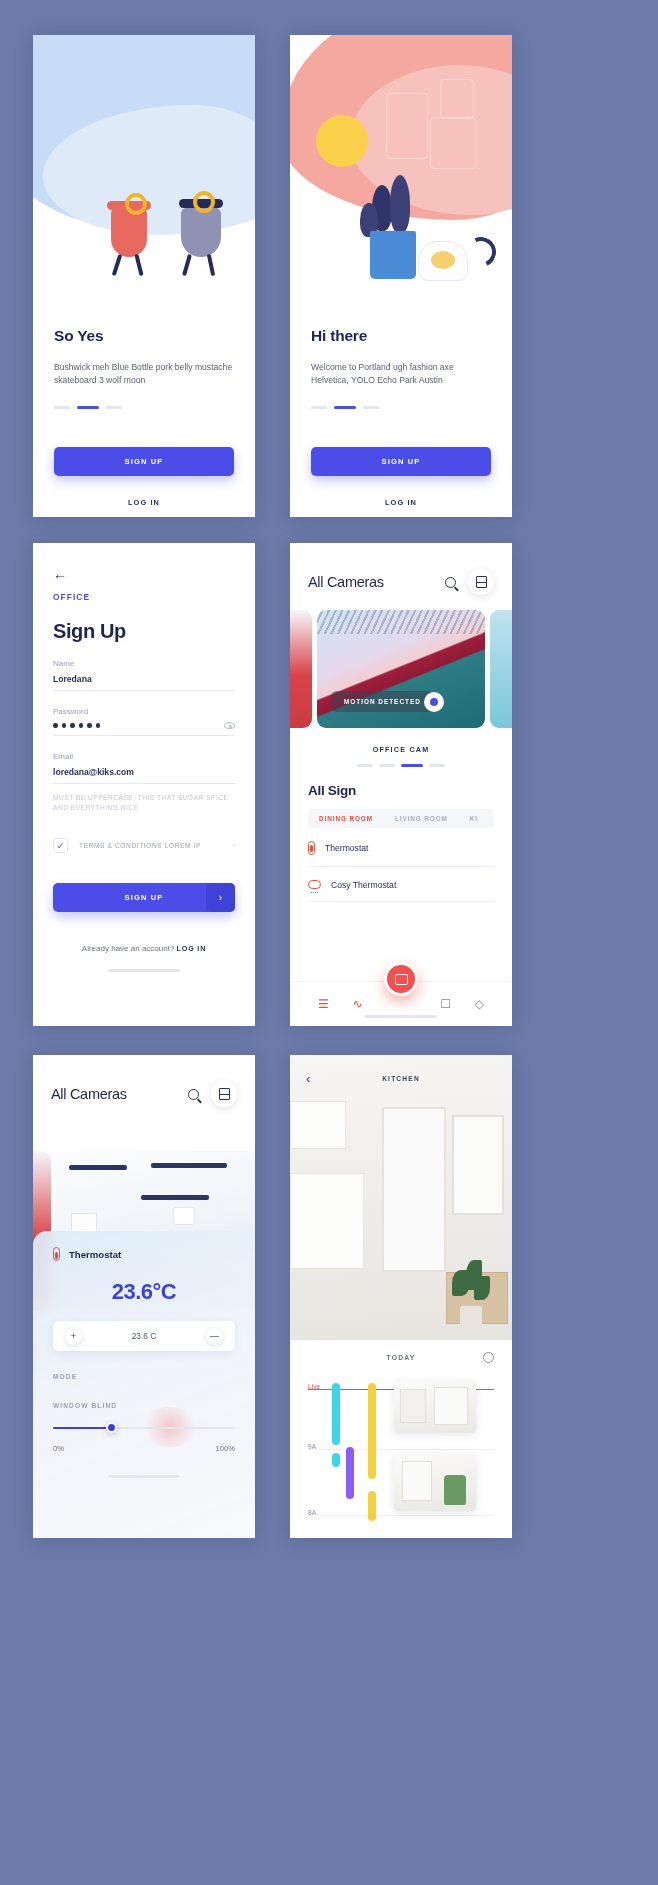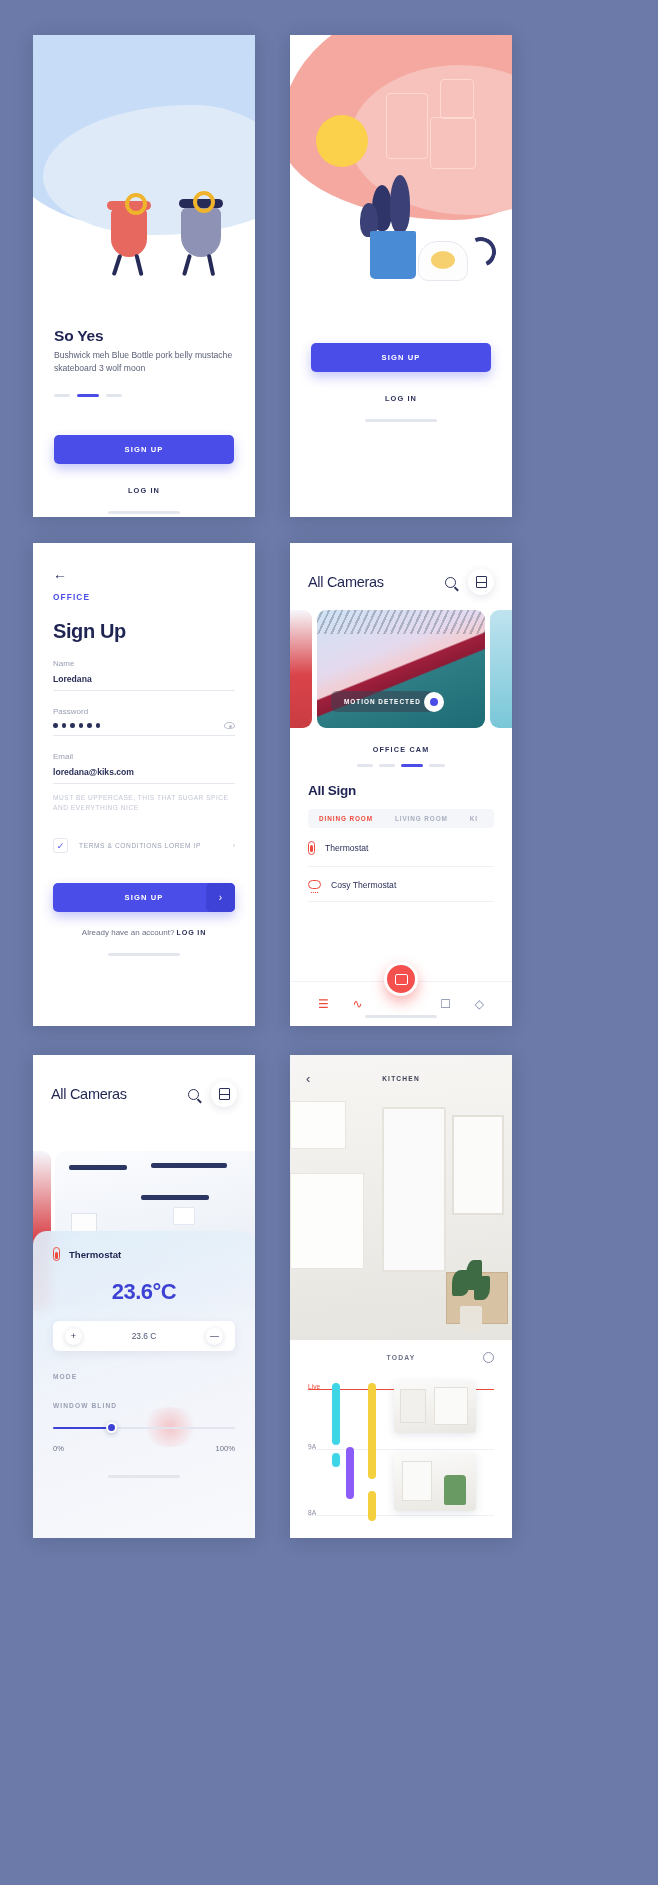--- a/index.html
+++ b/index.html
@@ -101,21 +101,21 @@
     border-left-color: transparent; border-bottom-color: transparent;
     transform: rotate(20deg);
   }
 
   .ob-body { padding: 22px 21px 0 21px; }
   .ob-title {
     font-size: 15.5px; font-weight: 700; color: #1f2452;
     letter-spacing: -.2px;
   }
   .ob-desc {
-    margin-top: 4px; font-size: 8.6px; line-height: 12.5px; color: #5b6178;
+    margin-top: 16px; font-size: 8.6px; line-height: 12.5px; color: #5b6178;
   }
   .dots { display: flex; gap: 7px; margin-top: 20px; align-items: center; }
   .dot { width: 16px; height: 2.5px; border-radius: 2px; background: #e2e5ee; }
   .dot.on { width: 22px; background: #4a4de8; }
   .btn-primary {
     display: flex; align-items: center; justify-content: center;
     height: 29px; border-radius: 5px; background: #4a4de8;
     color: #fff; font-size: 7.6px; font-weight: 700; letter-spacing: 1.1px;
     box-shadow: 0 5px 12px rgba(74,77,232,.32);
     border: none; cursor: pointer; width: 100%;
@@ -176,21 +176,21 @@
   .btn-row {
     margin-top: 30px; position: relative; width: 100%;
   }
   .btn-arrow {
     position: absolute; right: 0; top: 0;
     width: 29px; height: 29px; border-radius: 5px; background: #3f42d6;
     color: #fff; display: flex; align-items: center; justify-content: center;
     font-size: 10px;
   }
   .already {
-    margin-top: 16px; text-align: center; font-size: 8px; color: #6b7185;
+    margin-top: 32px; text-align: center; font-size: 8px; color: #6b7185;
   }
   .already b { color: #2b3059; font-size: 7.2px; letter-spacing: .8px; }
 
   
   .cam-head {
     display: flex; align-items: center; justify-content: space-between;
     padding: 26px 18px 0 18px;
   }
   .cam-title { font-size: 14.5px; font-weight: 400; color: #1f2452; letter-spacing: -.3px; }
   .cam-icons { display: flex; align-items: center; gap: 12px; }
@@ -482,20 +482,29 @@
       <div class="outline-box" style="left:150px;top:44px;width:34px;height:40px;"></div>
       <div class="plant-leaf" style="left:82px;top:150px;width:20px;height:46px;background:#2f3568;"></div>
       <div class="plant-leaf" style="left:100px;top:140px;width:20px;height:58px;background:#3b4176;"></div>
       <div class="plant-leaf" style="left:70px;top:168px;width:18px;height:34px;background:#3b4176;"></div>
       <div class="plant-pot"></div>
       <div class="cat">
         <div class="cat-face"></div>
       </div>
       <div class="cat-tail"></div>
     </div>
+    <div class="ob-body">
+      <div class="ob-title">Hi there</div>
+      <div class="ob-desc">Welcome to  Portland ugh fashion axe Helvetica, YOLO Echo Park Austin</div>
+      <div class="dots">
+        <span class="dot"></span>
+        <span class="dot on"></span>
+        <span class="dot"></span>
+      </div>
+    </div>
     <div class="ob-btnwrap">
       <button class="btn-primary">SIGN UP</button>
       <div class="ob-login">LOG IN</div>
       <div class="home-ind"></div>
     </div>
   </div>
 
   <div class="phone" id="p3">
     <div class="su-wrap">
       <div class="back-arrow">←</div>

